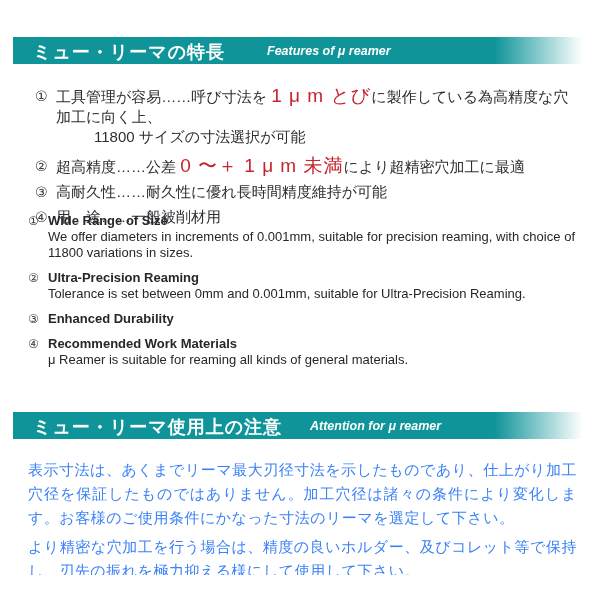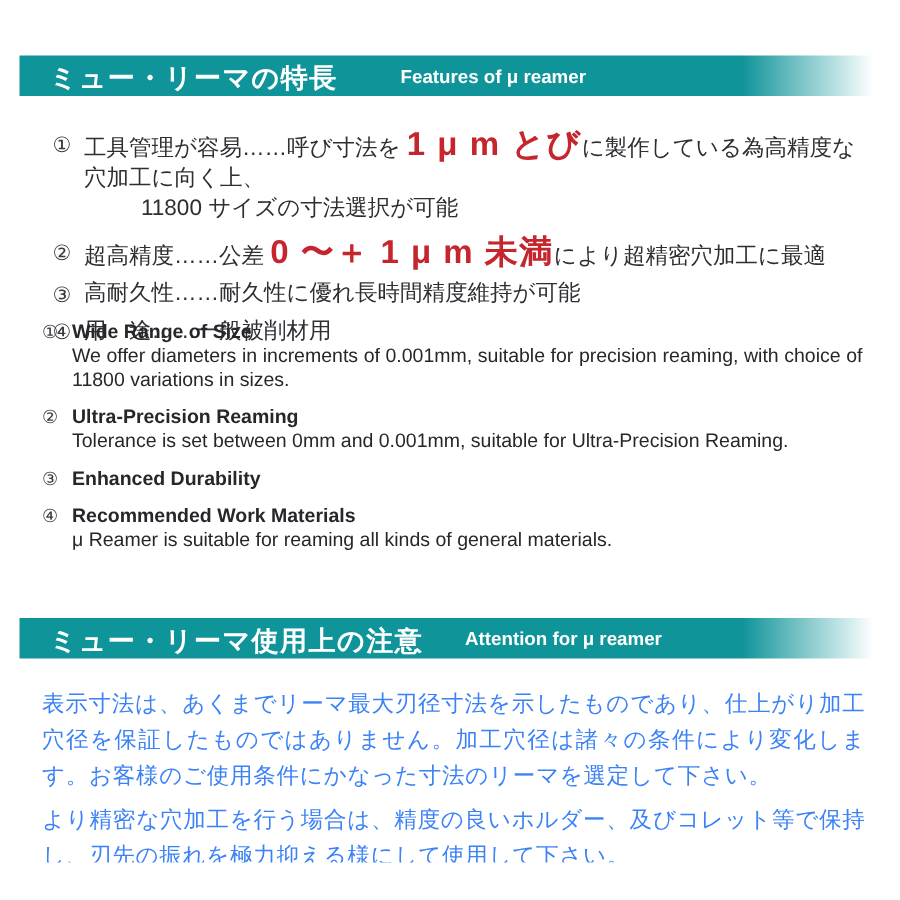--- a/index.html
+++ b/index.html
@@ -24,36 +24,37 @@
   .banner2 { top: 412px; }
   .banner-title {
     position: absolute; left: 20px; top: 3px;
     font-size: 18px; font-weight: bold; color: #ffffff; letter-spacing: 1px;
     white-space: nowrap;
   }
   .banner-sub {
     position: absolute; top: 7px;
     font-size: 12.5px; font-weight: bold; color: #ffffff;
     white-space: nowrap;
+    font-style: italic;
   }
   .banner1 .banner-sub { left: 254px; }
   .banner2 .banner-sub { left: 297px; }
 
   
   .jp-list { position: absolute; top: 86px; left: 35px; right: 24px; }
   .jp-item {
     display: flex; font-size: 15px; line-height: 20px;
     color: #2e2e33; margin-bottom: 5px;
   }
   .jp-item.first { margin-bottom: 9px; }
   .num { flex: 0 0 21px; font-size: 14px; color: #3a3a40; }
   .jp-text { flex: 1; }
   .hl {
     color: var(--highlight, #c5252d);
-    font-weight: bold; font-size: 22px; letter-spacing: 1px;
+    font-weight: normal; font-size: 19px; letter-spacing: 1px;
   }
   .jp-line2 { margin-left: 38px; }
 
   
   .en-list { position: absolute; top: 213px; left: 28px; right: 25px; }
   .en-item {
     display: flex; font-size: 13px; line-height: 16px;
     color: #26262b; margin-bottom: 9px;
   }
   .en-num { flex: 0 0 20px; font-size: 12px; color: #3a3a40; }

